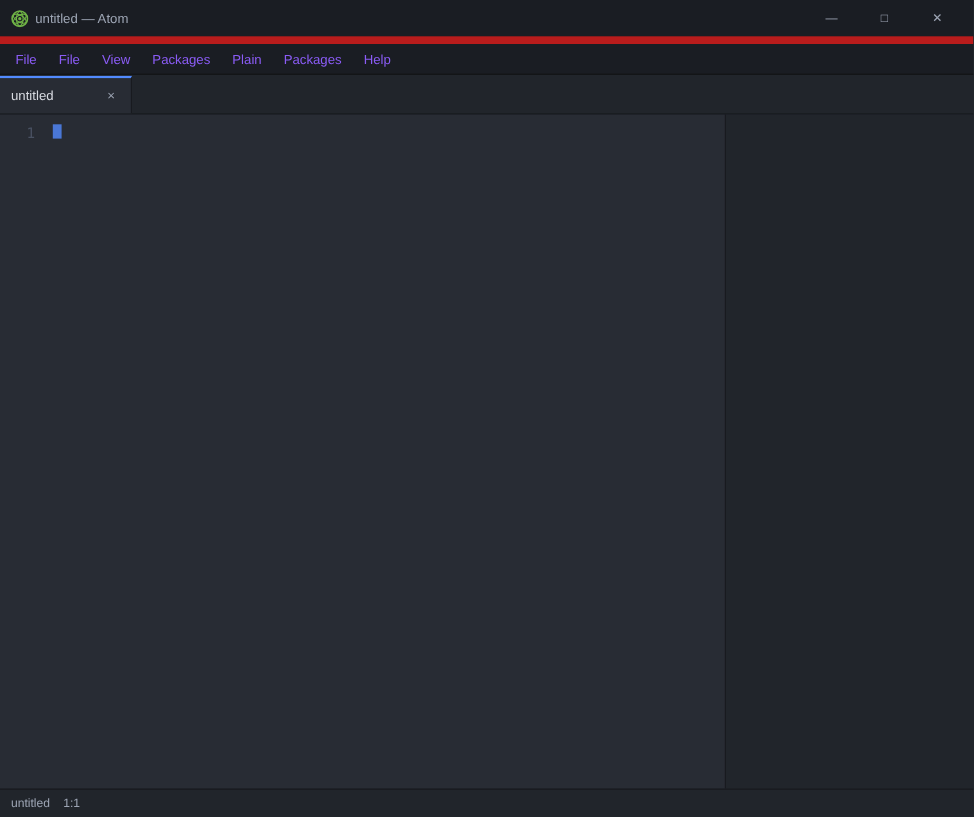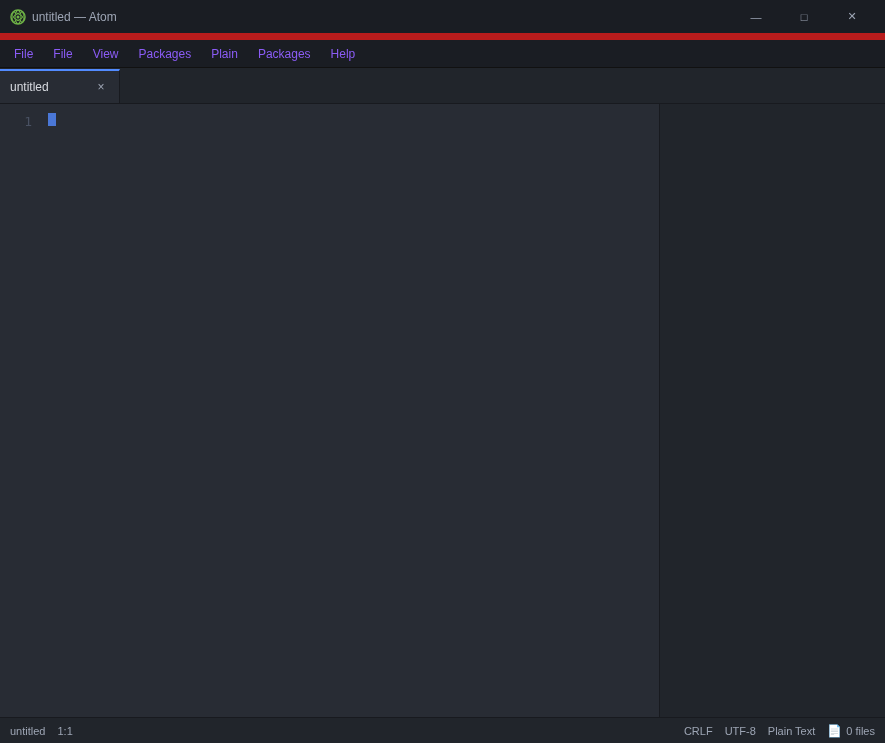--- a/index.html
+++ b/index.html
@@ -245,28 +245,13 @@
 
 <div id="status-bar">
   <div id="status-left">
     <div class="status-item">
       <span>untitled</span>
     </div>
     <div class="status-item">
       <span>1:1</span>
     </div>
   </div>
-  <div id="status-right">
-    <div class="status-item">
-      <span>CRLF</span>
-    </div>
-    <div class="status-item">
-      <span>UTF-8</span>
-    </div>
-    <div class="status-item">
-      <span>Plain Text</span>
-    </div>
-    <div class="status-item">
-      <span class="file-icon">📄</span>
-      <span>0 files</span>
-    </div>
-  </div>
 </div>
 
 </body></html>

